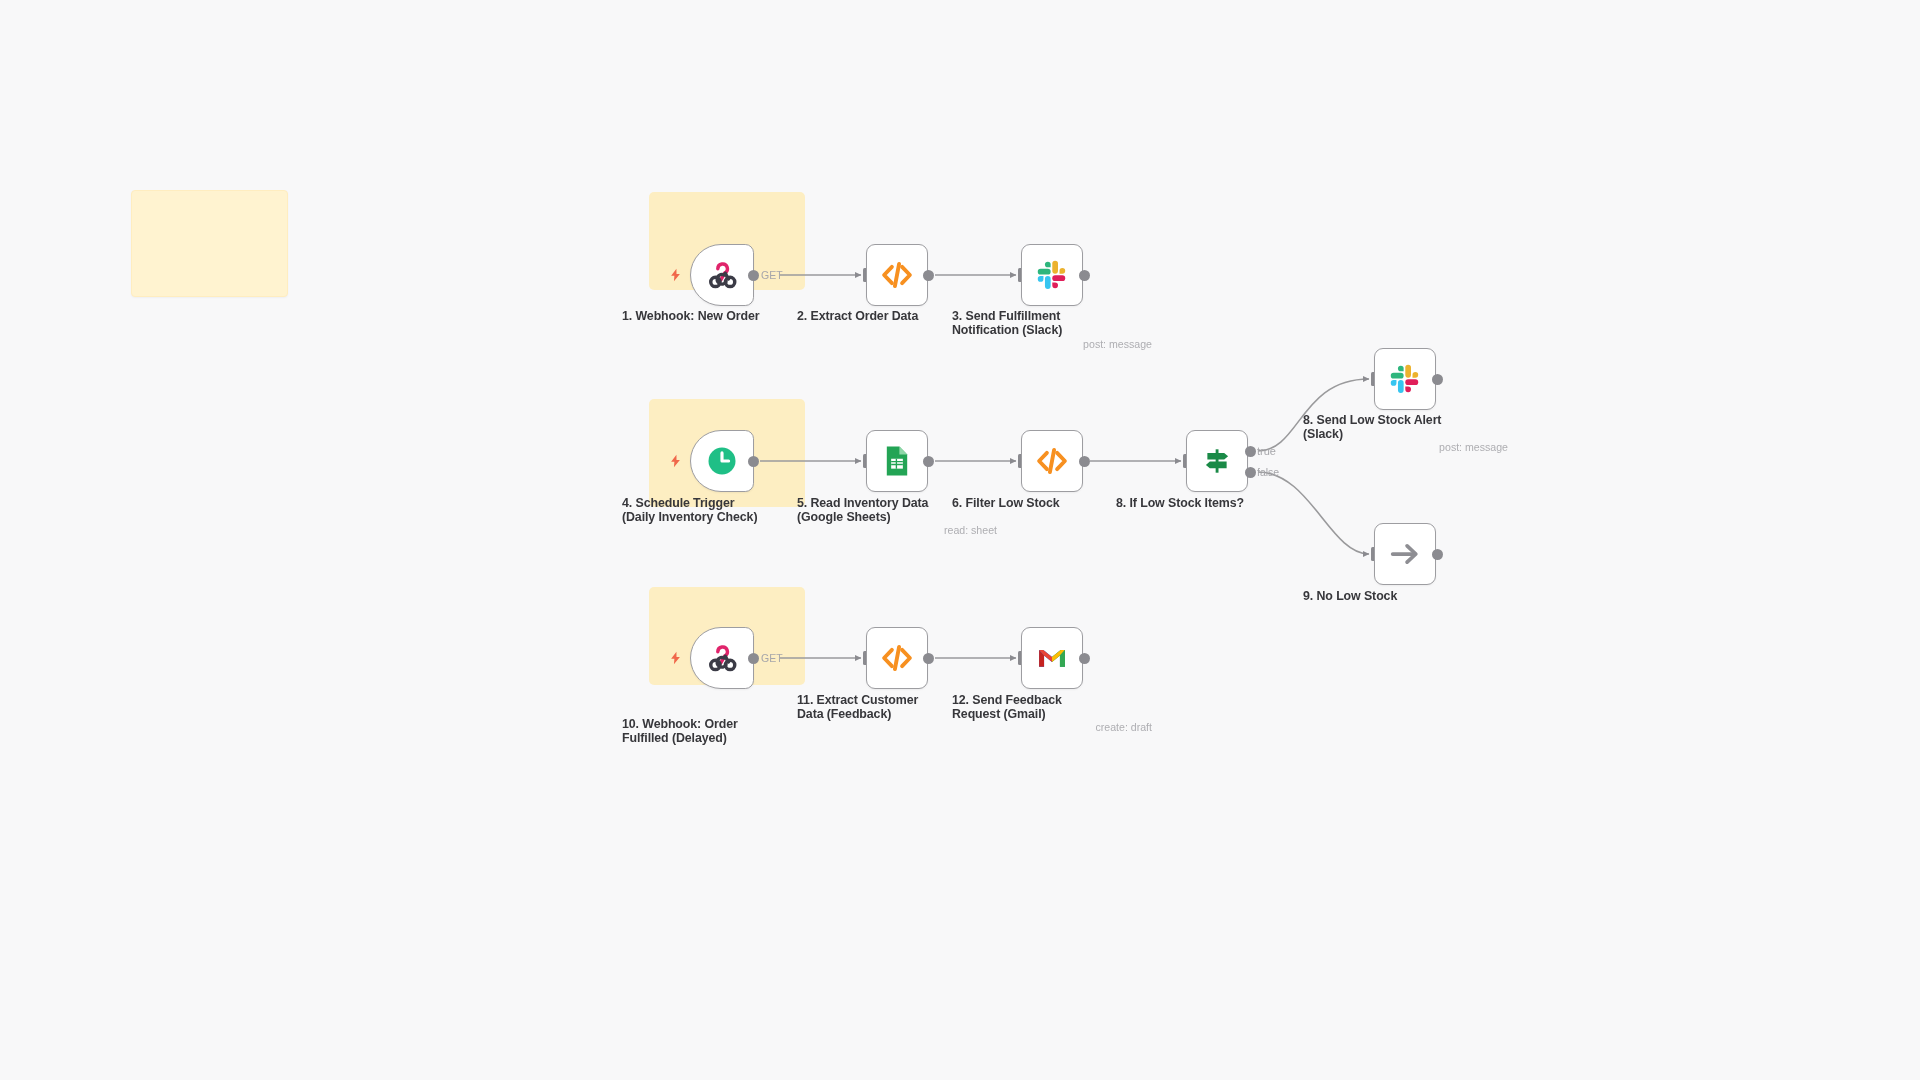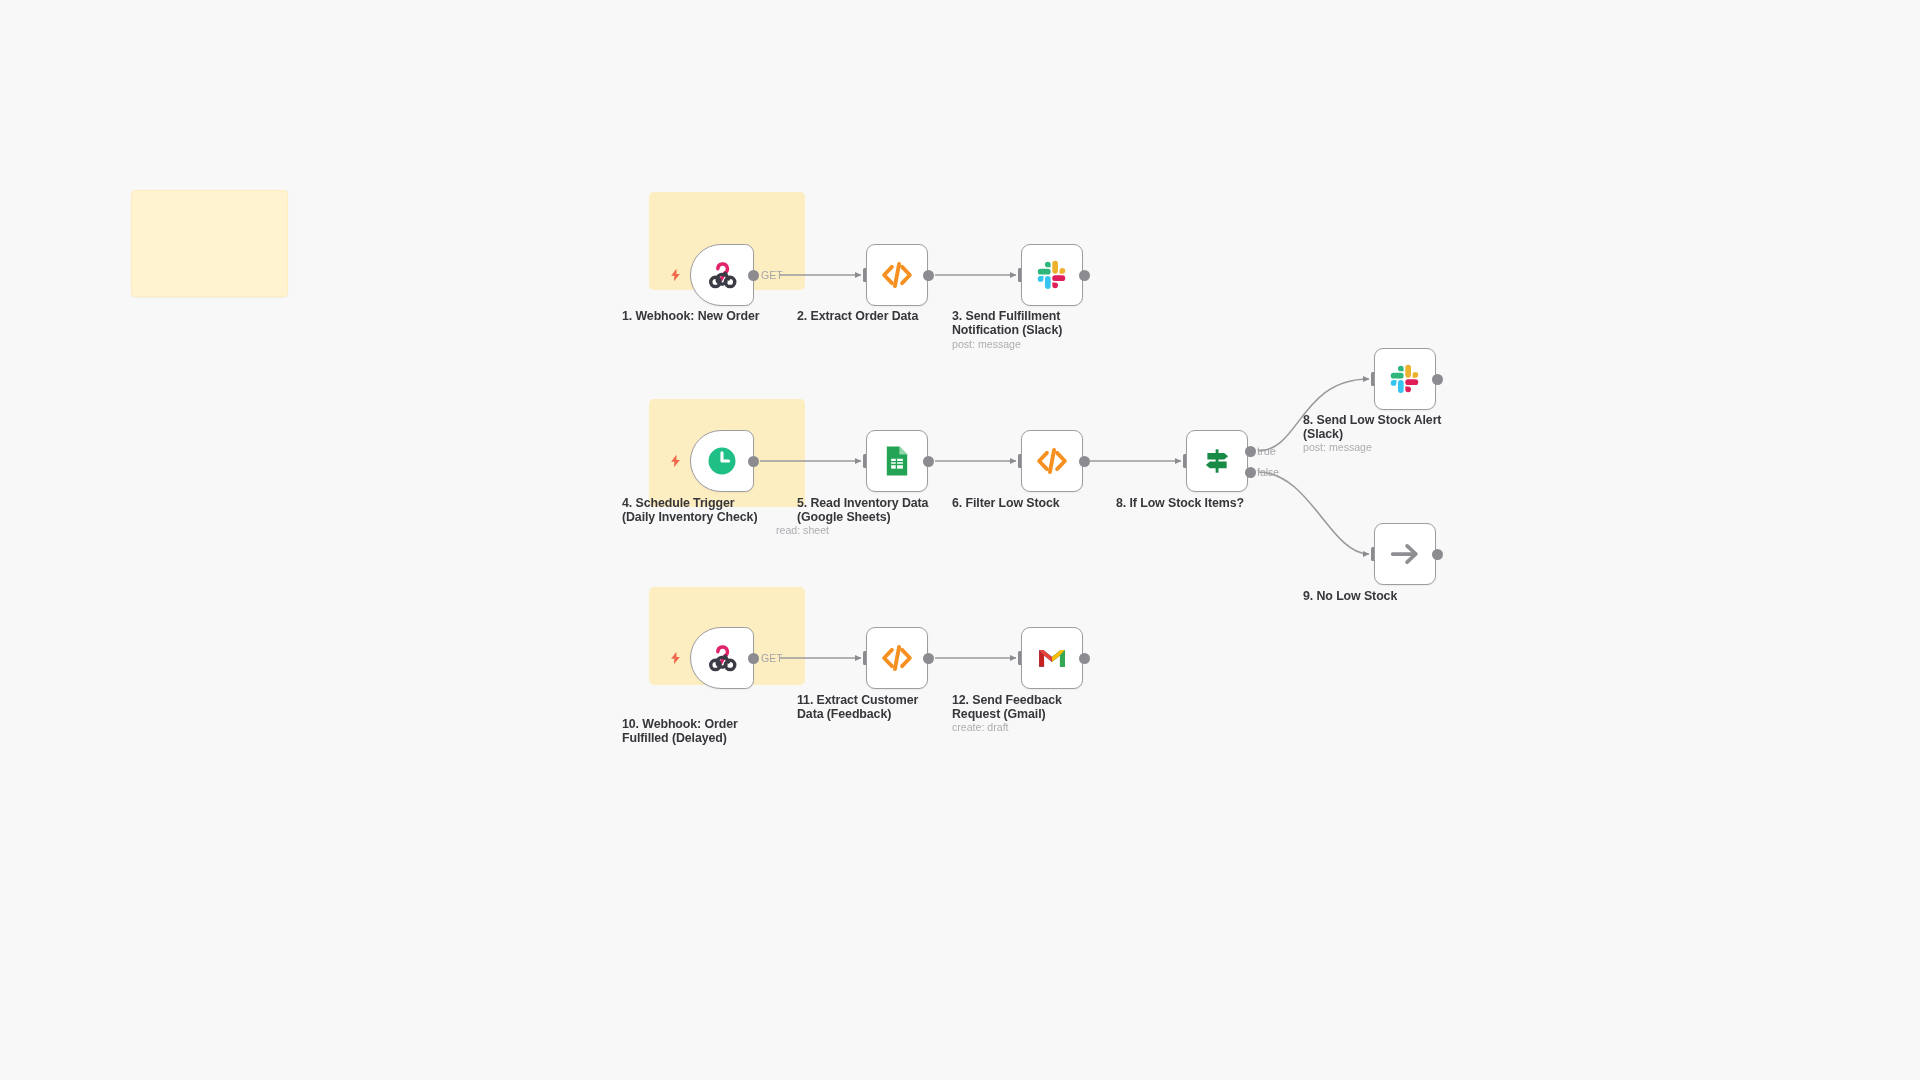--- a/index.html
+++ b/index.html
@@ -72,21 +72,21 @@
     text-align: left;
     font-size: 12.4px;
     font-weight: bold;
     color: #37373b;
     line-height: 13.6px;
     letter-spacing: -0.1px;
     white-space: pre-line;
   }
   .subcaption {
     position: absolute;
-    text-align: left;
+    text-align: right;
     font-size: 10.6px;
     color: #aeaeb2;
     line-height: 13px;
   }
   
   .bolt {
     position: absolute;
     width: 15px; height: 18px;
     color: #f0674a;
     font-size: 17px;
@@ -194,21 +194,21 @@
     <svg class="node-icon" viewBox="0 0 24 24">
       <path d="M5.2 2.4h8.4l5.2 5.2v14h-13.6z" fill="#23a455"></path>
       <path d="M13.6 2.4l5.2 5.2h-5.2z" fill="#8ed7a8"></path>
       <rect x="8.1" y="10.5" width="7.8" height="6.6" fill="#ffffff"></rect>
       <path d="M8.1 12.4h7.8 M8.1 14.3h7.8 M11.6 10.5v6.6" stroke="#23a455" stroke-width="0.9" fill="none"></path>
     </svg>
   </div>
   <div class="port-out" style="left:923px; top:456px;"></div>
   <div class="caption" style="left:797px; top:497px; width:200px;">5. Read Inventory Data
 (Google Sheets)</div>
-  <div class="subcaption" style="left:776px; top:524px; width:200px;">read: sheet</div>
+  <div class="subcaption" style="left:797px; top:524px; width:200px;">read: sheet</div>
 
   <div class="port-in" style="left:1018px; top:454px;"></div>
   <div class="node" style="left:1021px; top:430px;">
     <svg class="node-icon" viewBox="0 0 24 24">
       <path d="M8.6 6.6 L3.4 12 L8.6 17.4" fill="none" stroke="#f79020" stroke-width="2.6" stroke-linecap="round" stroke-linejoin="round"></path>
       <path d="M15.4 6.6 L20.6 12 L15.4 17.4" fill="none" stroke="#f79020" stroke-width="2.6" stroke-linecap="round" stroke-linejoin="round"></path>
       <path d="M13.4 4.6 L10.6 19.4" fill="none" stroke="#f79020" stroke-width="2.6" stroke-linecap="round"></path>
     </svg>
   </div>
   <div class="port-out" style="left:1079px; top:456px;"></div>

